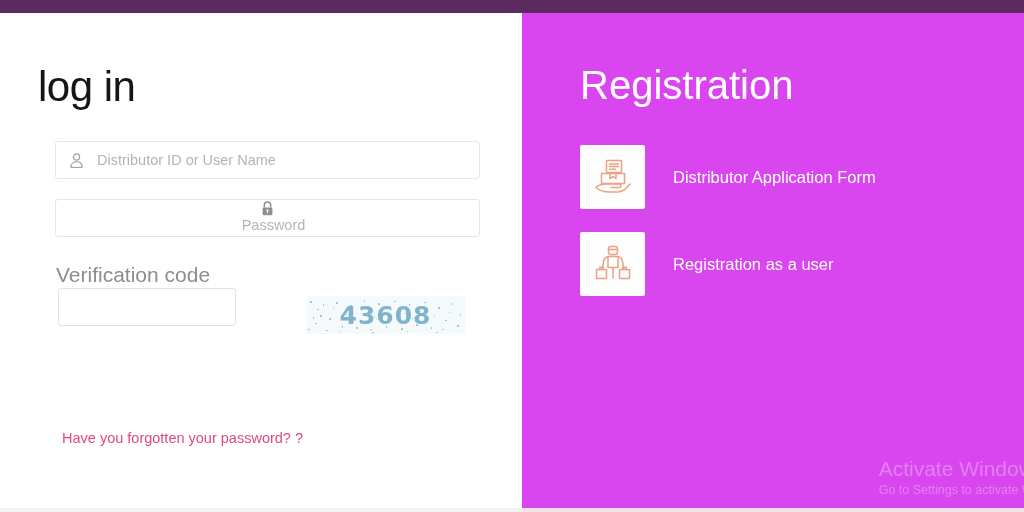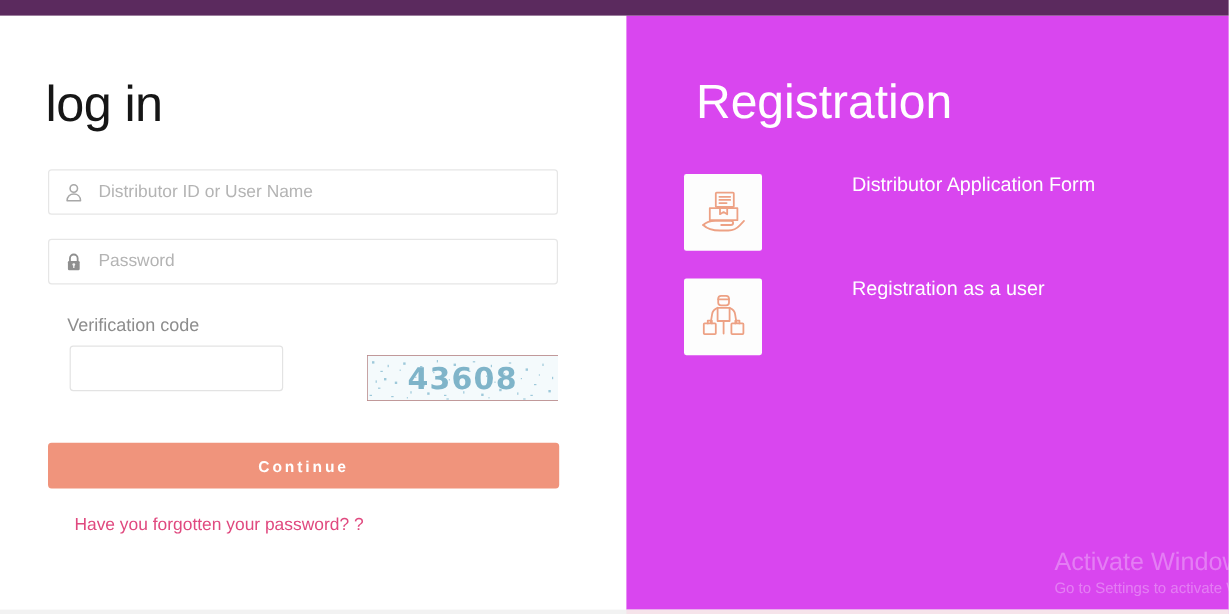--- a/index.html
+++ b/index.html
@@ -50,53 +50,53 @@
     font-size: 42px;
     font-weight: 300;
     color: #161616;
     letter-spacing: -0.5px;
     line-height: 1;
   }
 
   
   .field {
     position: absolute;
-    left: 40px;
+    left: 55px;
     width: 425px;
     height: 38px;
     border: 1px solid #e6e6e6;
     border-radius: 3px;
     background: #fff;
     display: flex;
     align-items: center;
     padding-left: 12px;
   }
   #field-username { top: 128px; }
-  #field-password { top: 186px; }
+  #field-password { top: 186px; flex-direction: column; }
 
   .field .ficon {
     width: 17px;
     height: 17px;
     flex: 0 0 17px;
     margin-right: 12px;
     display: block;
   }
   .field .ftext {
     font-size: 14.5px;
     color: #b4b4b4;
     font-weight: 400;
     white-space: nowrap;
   }
 
   
   #verif-label {
     position: absolute;
     left: 56px;
     top: 250px;
-    font-size: 15px;
+    font-size: 21px;
     color: #8d8d8d;
     font-weight: 400;
   }
   #verif-input {
     position: absolute;
     left: 58px;
     top: 275px;
     width: 178px;
     height: 38px;
     border: 1px solid #e3e3e3;
@@ -170,24 +170,24 @@
     left: 58px;
     top: 52px;
     font-size: 40px;
     font-weight: 400;
     color: #ffffff;
     line-height: 1;
   }
 
   .reg-item {
     position: absolute;
-    left: 48px;
+    left: 58px;
     display: flex;
+    align-items: center;
     cursor: pointer;
-    gap: 47px;
   }
   #reg-item-0 { top: 132px; }
   #reg-item-1 { top: 219px; }
 
   .reg-tile {
     width: 65px;
     height: 64px;
     background: #fdfdfd;
     border-radius: 2px;
     display: flex;
@@ -332,21 +332,20 @@
             <rect x="2" y="33" width="2" height="1"></rect>
           <rect x="33" y="35" width="1" height="1"></rect>
             <rect x="66" y="36" width="2" height="1"></rect>
           <rect x="101" y="35" width="1" height="1"></rect>
             <rect x="130" y="36" width="2" height="1"></rect>
         </g>
       </svg>
       <div id="captcha-text">43608</div>
     </div>
 
-    <button id="continue-btn">Continue</button>
 
     <a id="forgot-link" href="#">Have you forgotten your password? ?</a>
   </div>
 
   <div id="registration-panel">
 
     <div id="registration-title">Registration</div>
 
     <div class="reg-item" id="reg-item-0">
       <div class="reg-tile">

